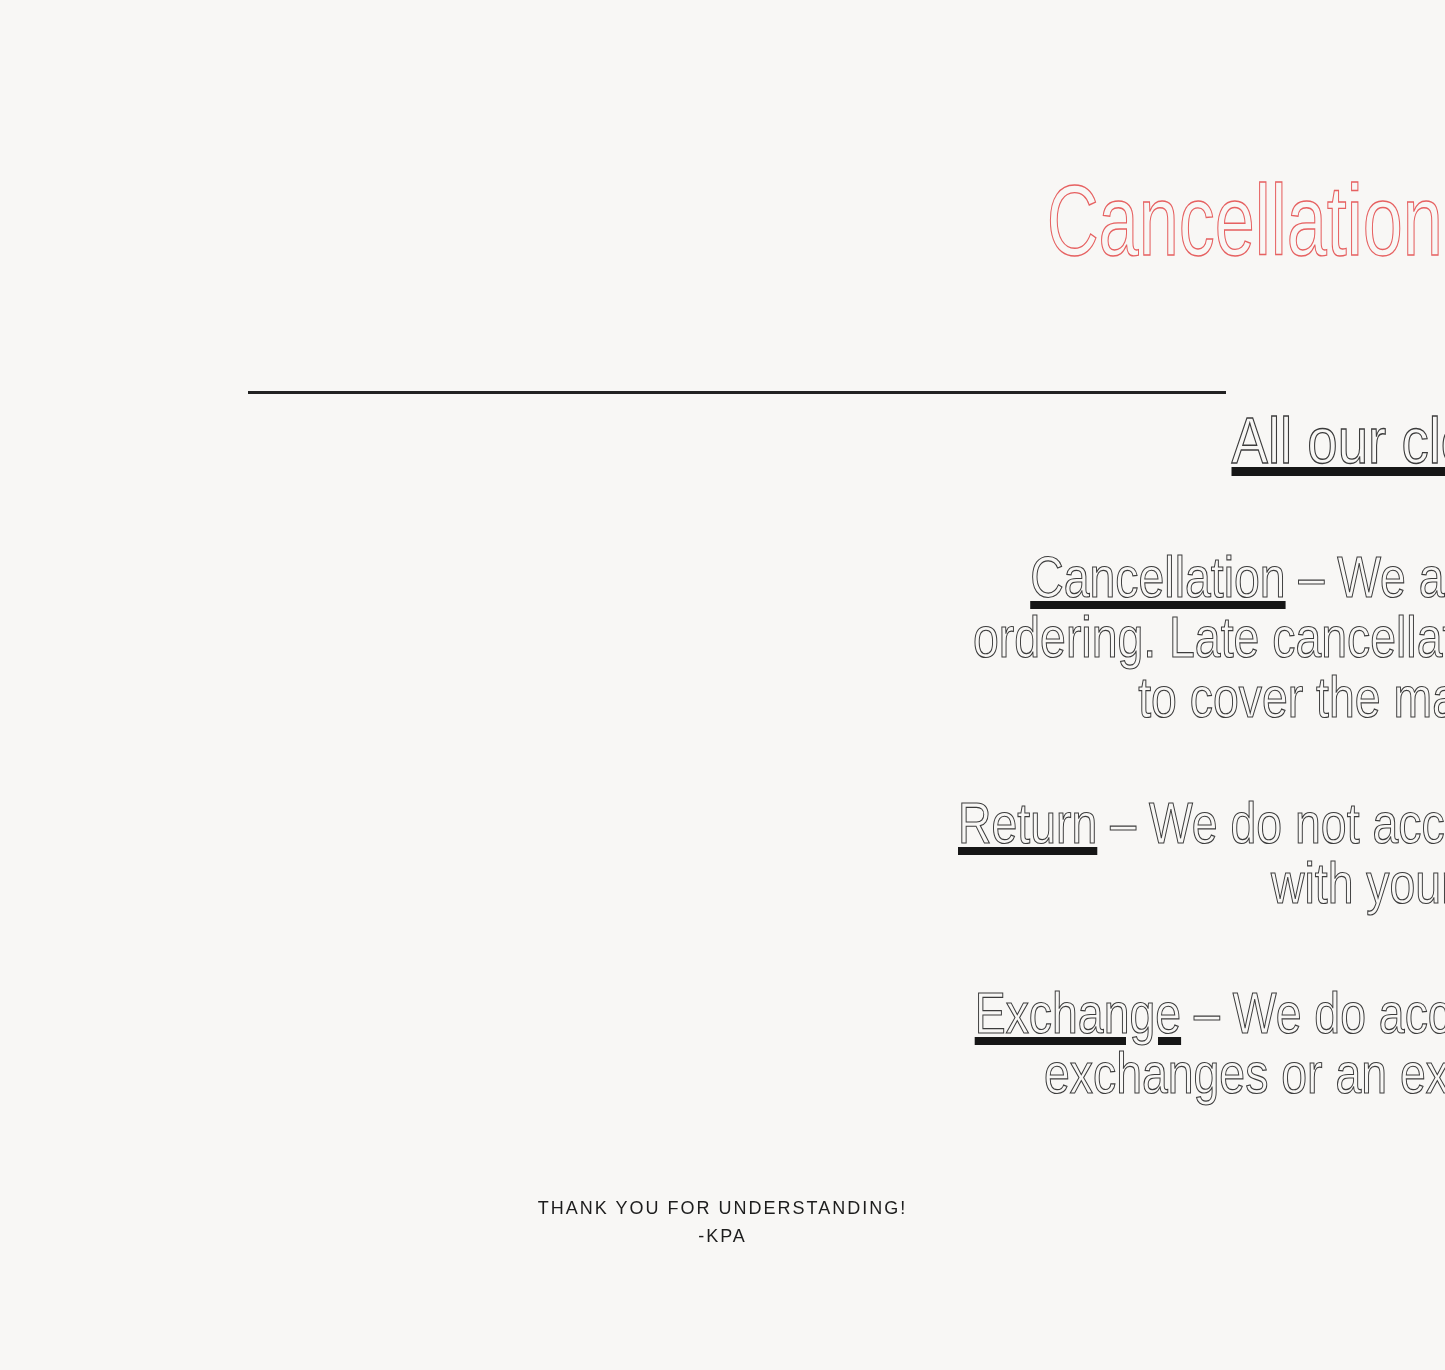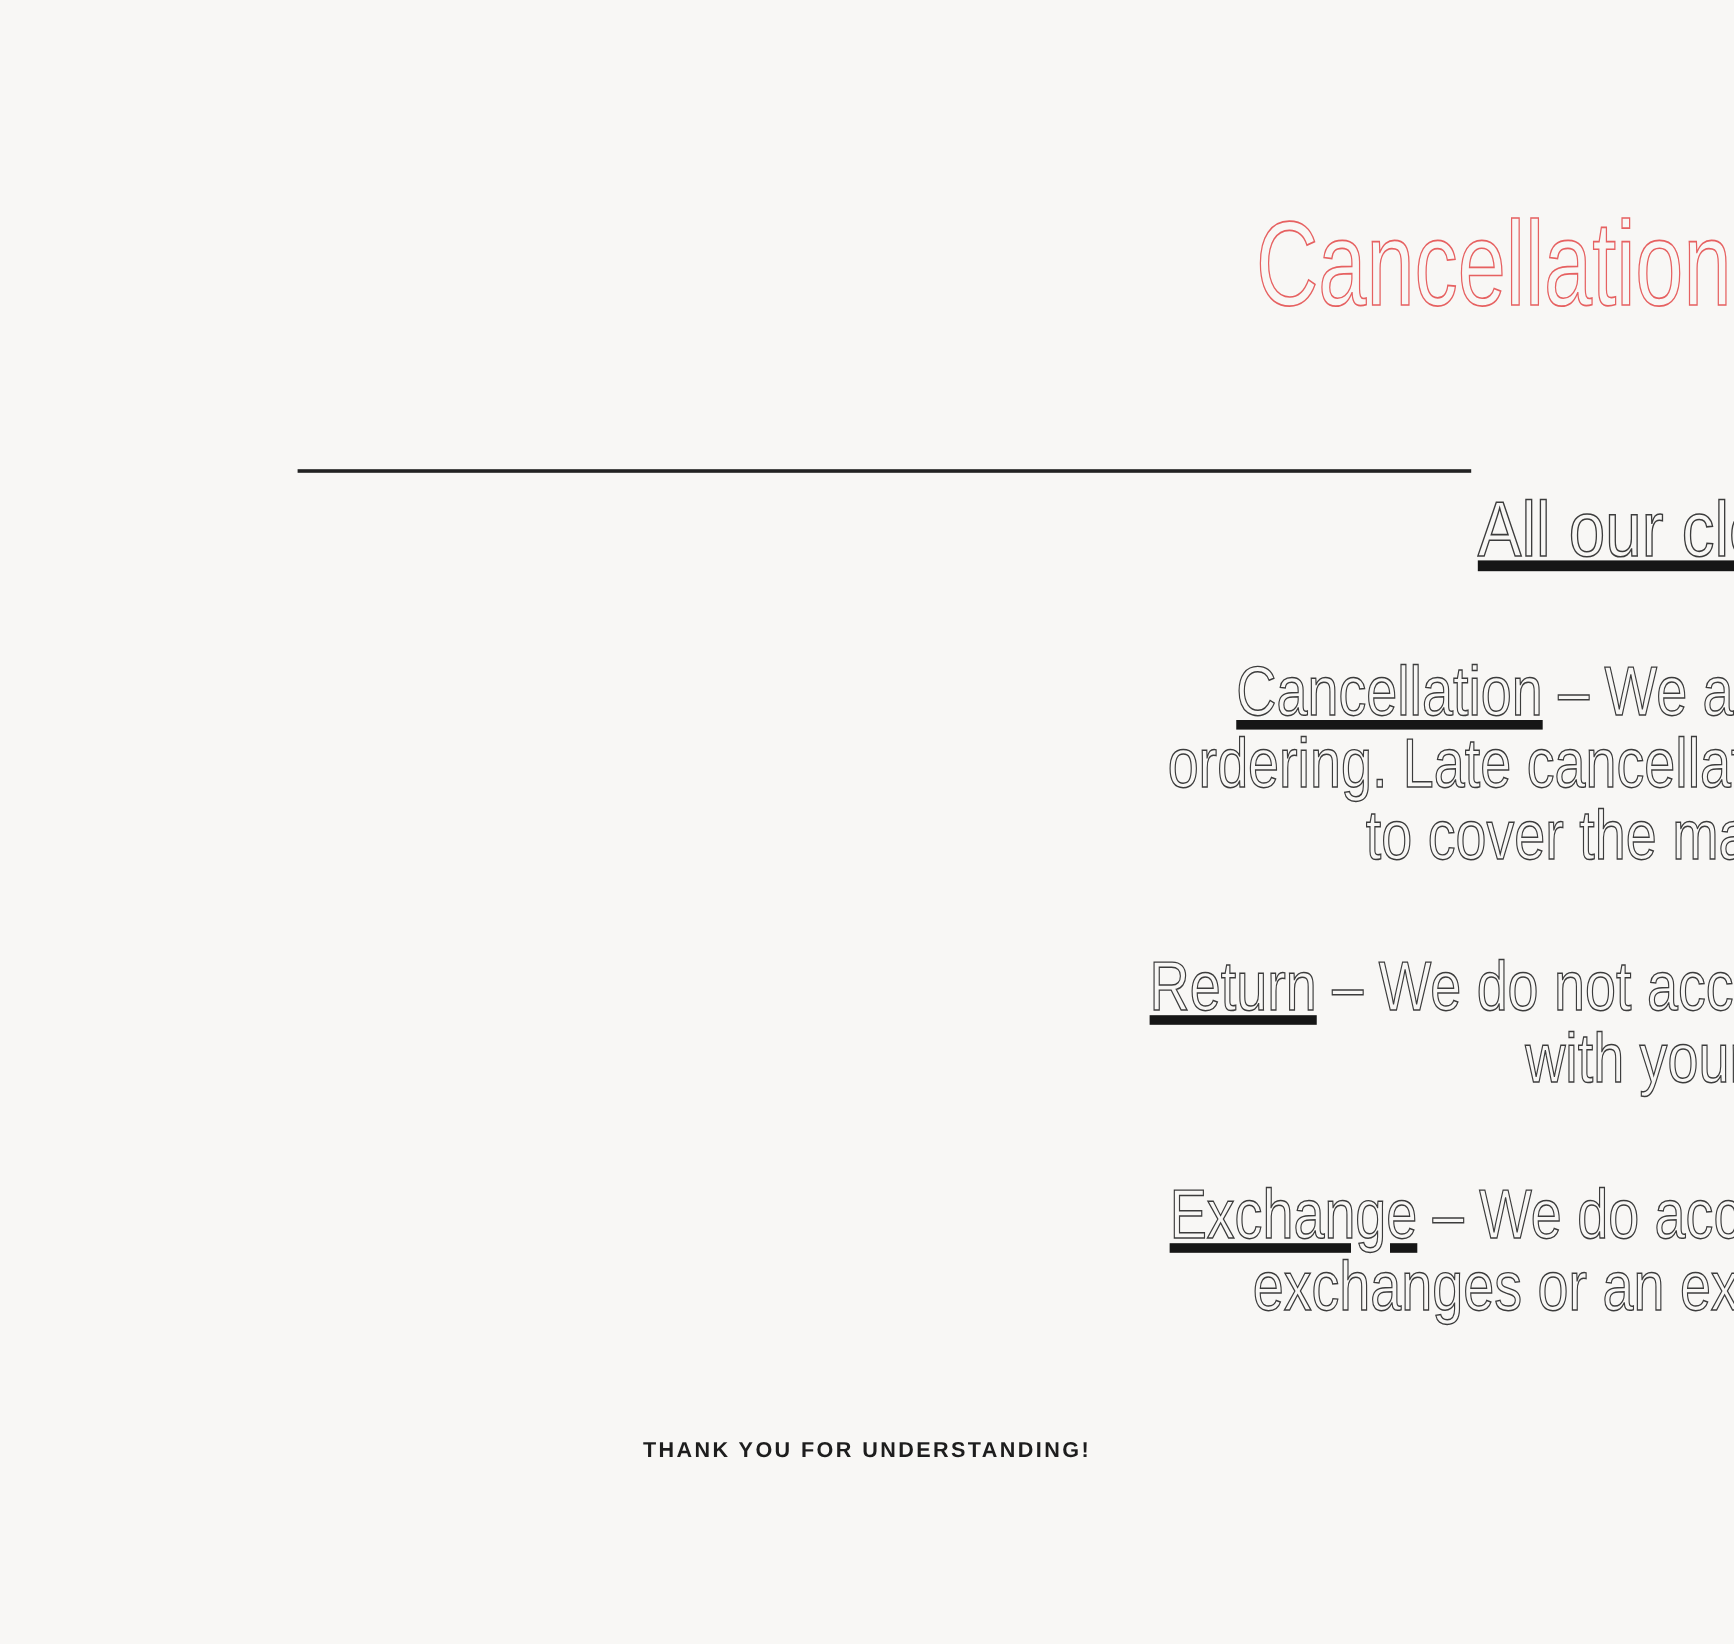--- a/index.html
+++ b/index.html
@@ -79,21 +79,21 @@
     height: 3px;
     background: #222222;
   }
   .thanks {
     position: absolute;
     top: 1194px;
     left: 0;
     width: 1445px;
     text-align: center;
     font-size: 18px;
-    font-weight: 700;
+    font-weight: 400;
     letter-spacing: 2px;
     line-height: 28px;
     color: #1d1d1d;
   }
   .p1 { top: 547px; }
   .p2 { top: 793px; }
   .p3 { top: 983px; }
 </style>
 </head>
 <body>
@@ -107,15 +107,16 @@
   <h2 class="cx subtitle hairline"><span class="u u-sub">All our clothing is made to order:</span></h2>
 
   <p class="cx para p1 hairline"><span class="u">Cancellation</span><span> – We accept cancellations within two days of</span><br><span>ordering. Late cancellations will result in a 50% cancellation fee</span><br><span>to cover the materials used to make your order.</span></p>
 
   <p class="cx para p2 hairline"><span class="u">Return</span><span> – We do not accept returns. But if there are any problems</span><br><span>with your order, please contact us.</span></p>
 
   <p class="cx para p3 hairline"><span class="u">Exchange</span><span> – We do accept exchanges: size and silhouette/style</span><br><span>exchanges or an exchange for non–expiring store credit.</span></p>
 
   <div class="thanks">
     <div>THANK YOU FOR UNDERSTANDING!</div>
+    <div>-KPA</div>
   </div>
 
 </div>
 
 </body></html>

